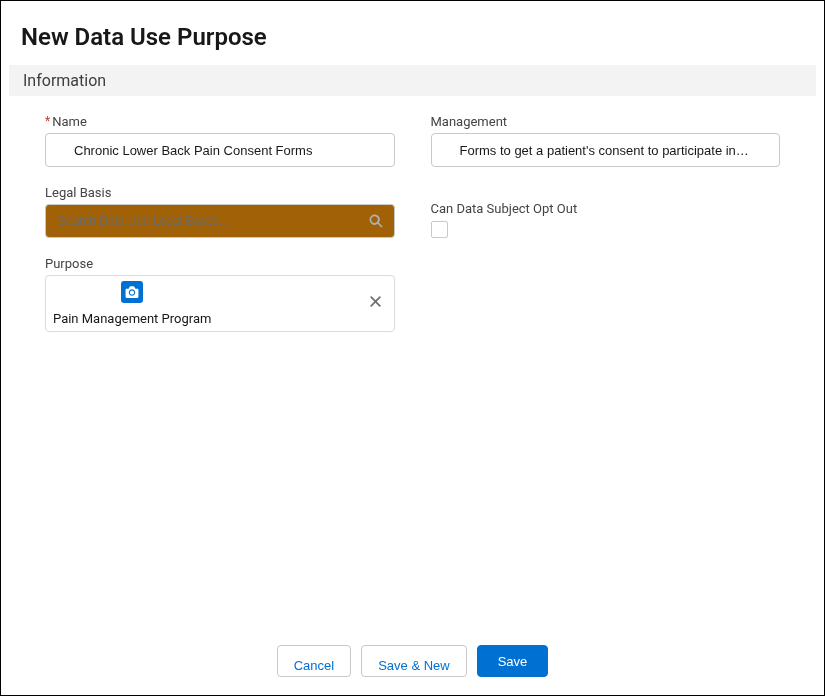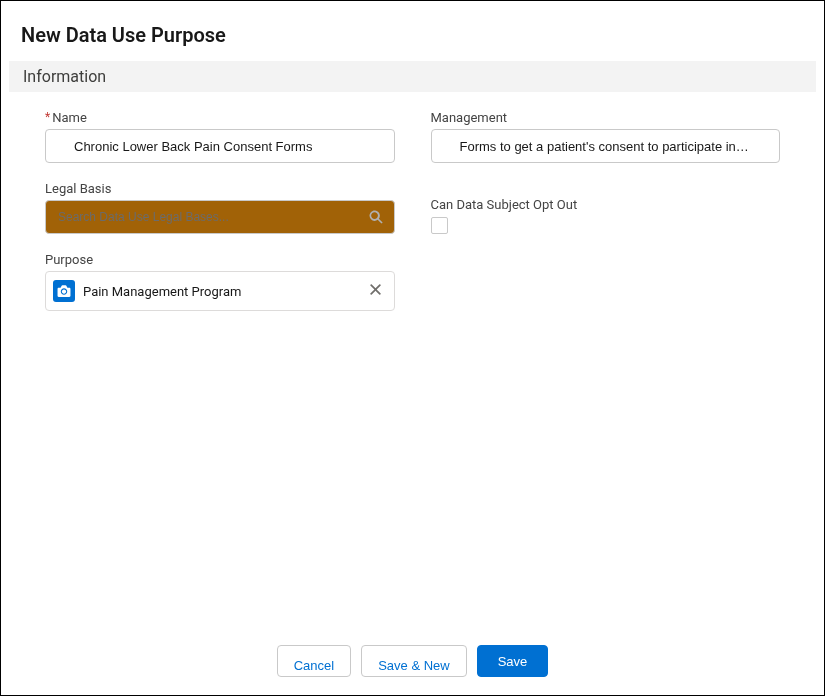--- a/index.html
+++ b/index.html
@@ -18,21 +18,21 @@
     .modal {
       width: 100%;
       height: 100%;
       display: flex;
       flex-direction: column;
     }
     .header {
       padding: 22px 20px 14px 20px;
     }
     .header h1 {
-      font-size: 20px;
+      font-size: 24px;
       font-weight: 600;
       color: #181818;
     }
     .section-header {
       background: #f3f3f3;
       padding: 6px 14px;
       font-size: 16px;
       font-weight: 400;
       color: #3e3e3c;
       margin: 0 8px;
@@ -125,20 +125,21 @@
       display: flex;
       align-items: center;
       justify-content: space-between;
       background: #fff;
     }
     .pill {
       display: flex;
       align-items: center;
       gap: 8px;
       padding: 2px 4px;
+      flex-direction: column;
     }
     .pill-icon {
       width: 22px;
       height: 22px;
       background: #0070d2;
       border-radius: 3px;
       display: flex;
       align-items: center;
       justify-content: center;
     }

